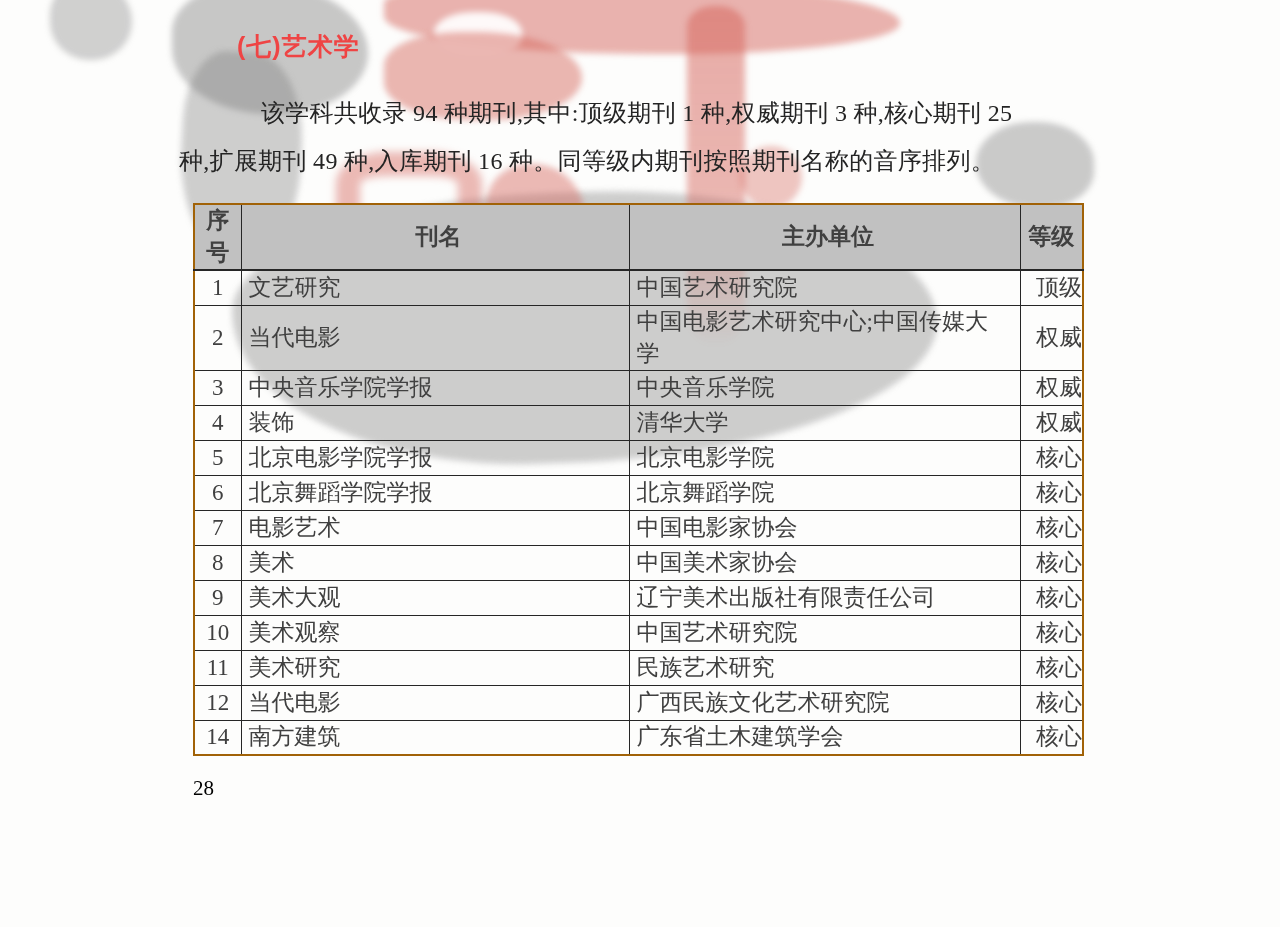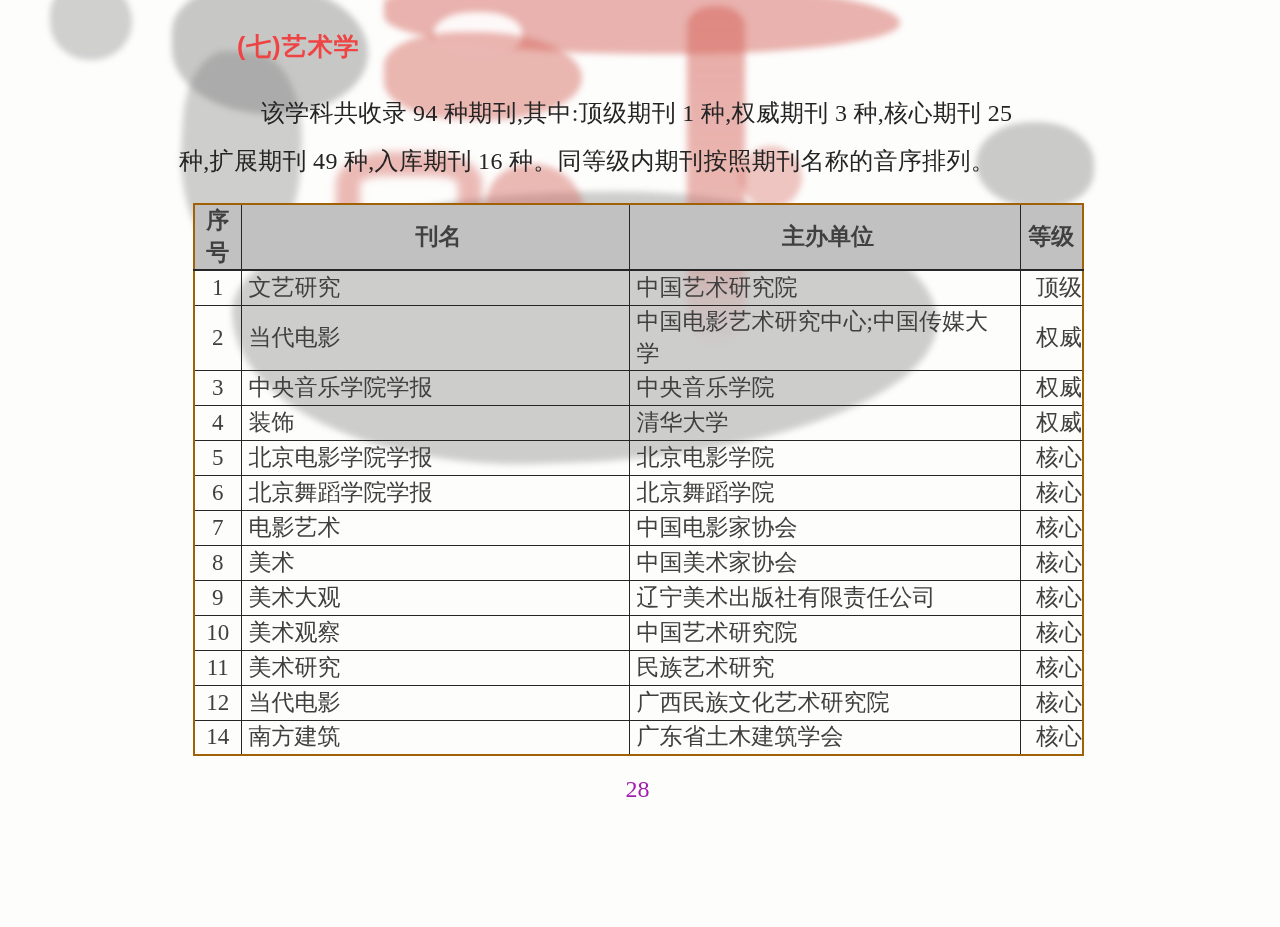--- a/index.html
+++ b/index.html
@@ -67,21 +67,21 @@
   .journals thead th.c0 { text-align: center; padding-left: 0; }
   .journals thead th.c3 { padding-left: 0; }
   .journals tbody tr { height: 35px; }
   .journals td.c0 { text-align: center; }
   .journals td.c1 { padding-left: 7px; margin-top: 31px; }
   .journals td.c2 { padding-left: 7px; padding-right: 15px; }
   .journals td.c3 { padding-left: 4px; text-align: right; }
 
   .page-number {
     position: absolute; left: 193px; top: 776px; width: 889px;
-    text-align: center; font-size: 24px; color: #a21caf;
+    font-size: 21px; color: #000000;
   }
 </style>
 </head>
 <body>
 
 <div class="page">
 
   <div class="wm wm-gray-topleft"></div>
   <div class="wm wm-gray-band"></div>
   <div class="wm wm-gray-tail"></div>

